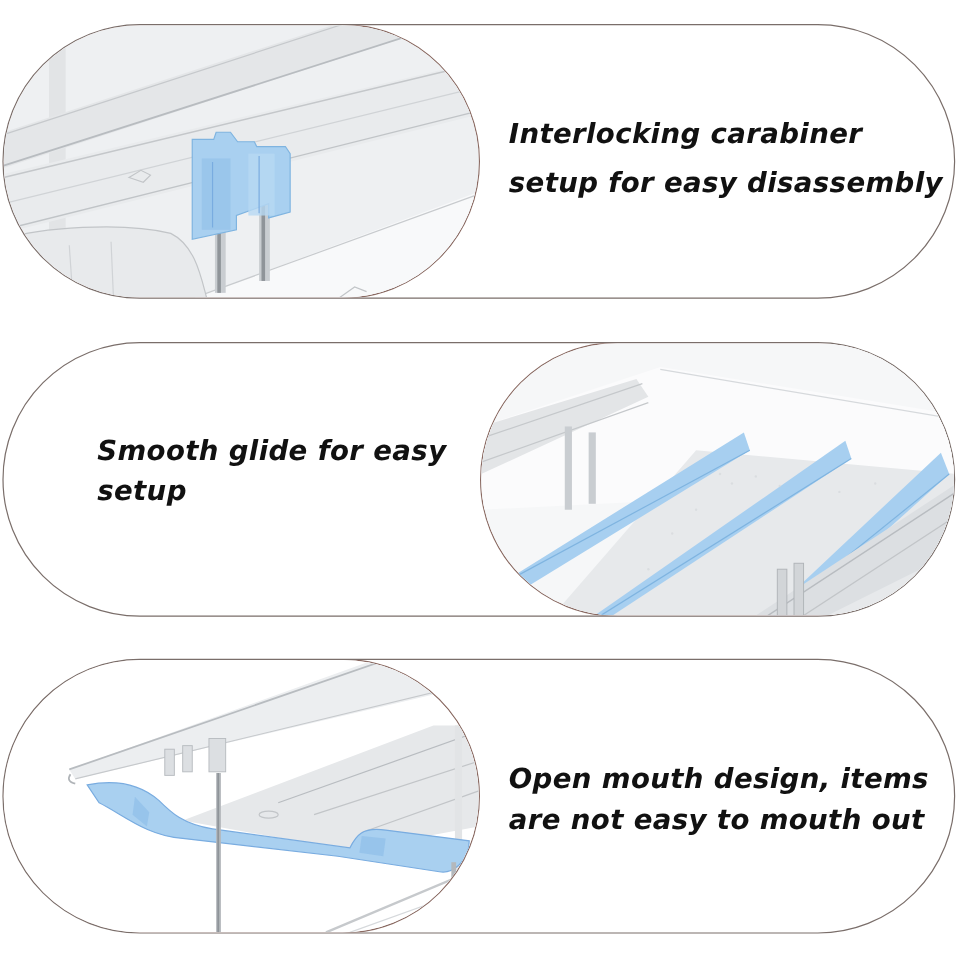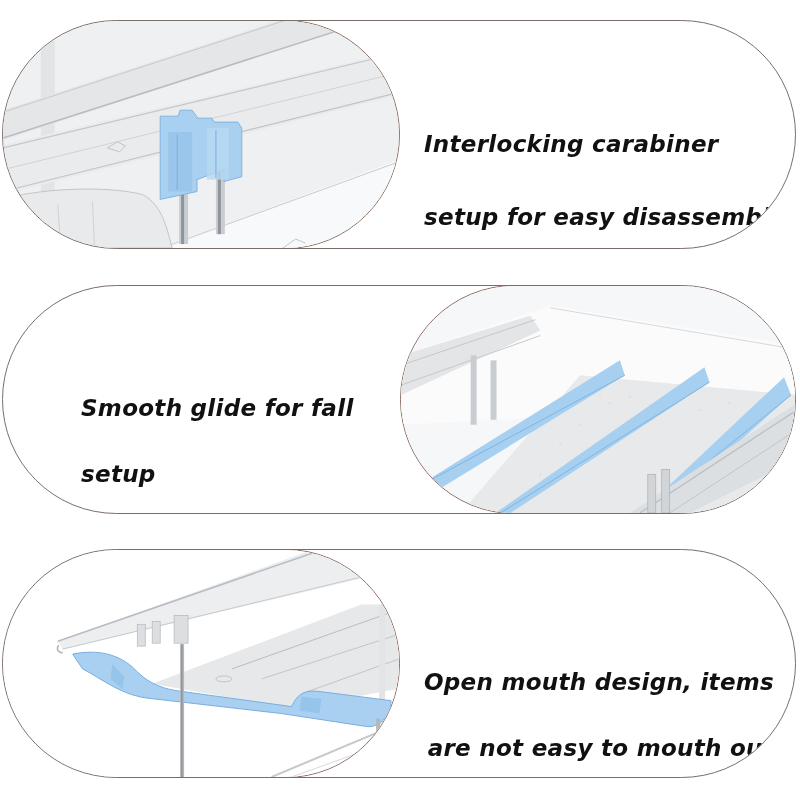--- a/index.html
+++ b/index.html
@@ -20,21 +20,21 @@
       width: 794px;
       height: 229px;
       border: 1.2px solid #7a6e6a;
       border-radius: 115px;
       background: #ffffff;
       box-sizing: border-box;
       overflow: hidden;
     }
     #pill-1 { top: 20px; }
     #pill-2 { top: 285px; }
-    #pill-3 { top: 549px; text-align: right; }
+    #pill-3 { top: 549px; }
 
     .photo {
       position: absolute;
       top: -1px;
       width: 398px;
       height: 229px;
       border-radius: 115px / 115px;
       overflow: hidden;
       box-sizing: border-box;
       border: 1.2px solid #8a6a62;
@@ -46,21 +46,21 @@
 
     .caption {
       position: absolute;
       font-style: italic;
       font-weight: bold;
       font-size: 23px;
       line-height: 34px;
       color: #111111;
       letter-spacing: 0.3px;
     }
-    .caption span { display: block; white-space: nowrap; margin-top: 32px; }
+    .caption span { display: block; white-space: nowrap; }
     #caption-1 { left: 421px; top: 71px; line-height: 41px; }
     #caption-2 { left: 78px;  top: 73px; }
     #caption-3 { left: 421px; top: 83px; }
   </style>
 </head>
 <body>
 
 <div class="pill" id="pill-1">
   <div class="photo left">
     <svg viewBox="0 0 398 229" preserveAspectRatio="none">
@@ -93,21 +93,21 @@
     </svg>
   </div>
   <div class="caption" id="caption-1">
     <span>Interlocking carabiner</span>
     <span>setup for easy disassembly</span>
   </div>
 </div>
 
 <div class="pill" id="pill-2">
   <div class="caption" id="caption-2">
-    <span>Smooth glide for fall</span>
+    <span>Smooth glide for easy</span>
     <span>setup</span>
   </div>
   <div class="photo right">
     <svg viewBox="0 0 398 229" preserveAspectRatio="none">
       <rect width="398" height="229" fill="#f6f7f8"></rect>
       <polygon points="0,70 150,20 398,60 398,120 0,140" fill="#fbfbfc"></polygon>
       <line x1="150" y1="22" x2="398" y2="64" stroke="#d6d9dc" stroke-width="1"></line>
       <polygon points="0,70 130,30 140,45 0,110" fill="#e3e5e7"></polygon>
       <line x1="0" y1="80" x2="135" y2="34" stroke="#c5c8cb"></line>
       <line x1="0" y1="100" x2="140" y2="50" stroke="#c5c8cb"></line>

